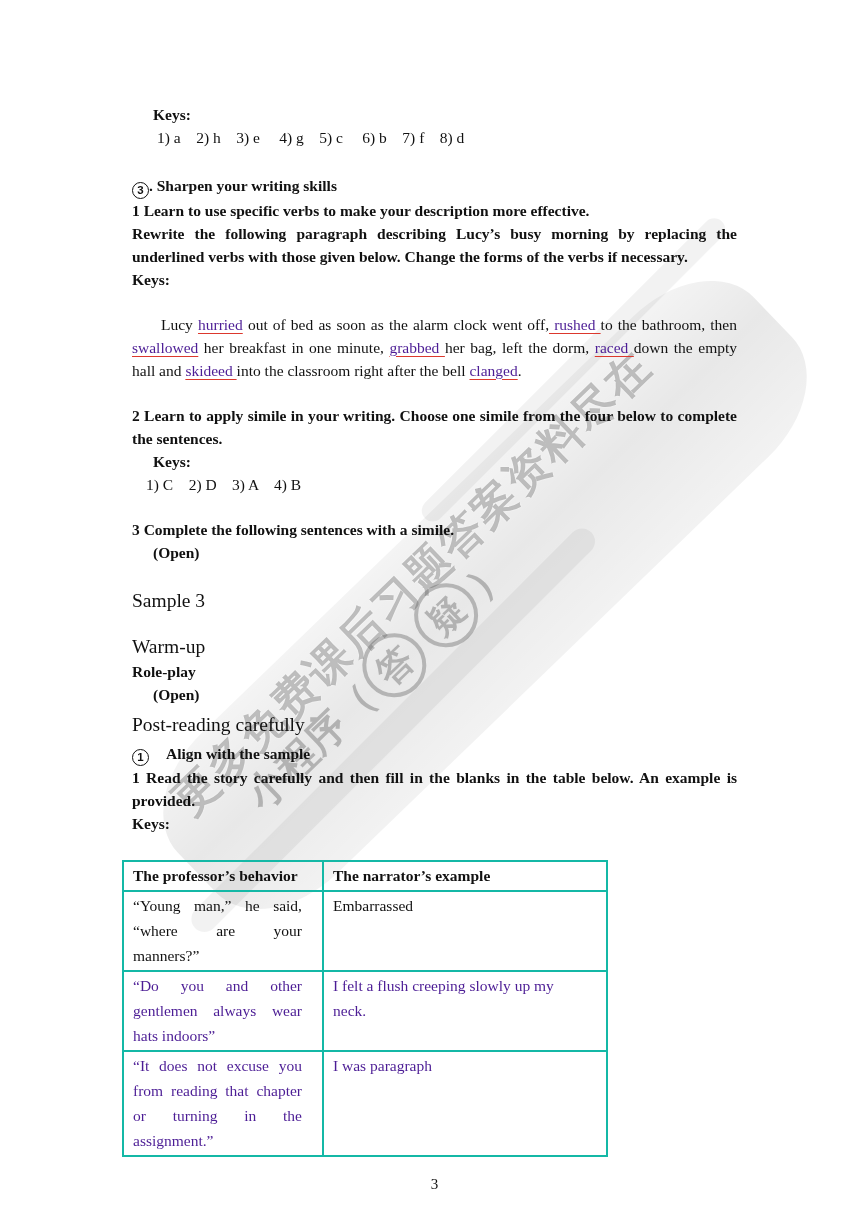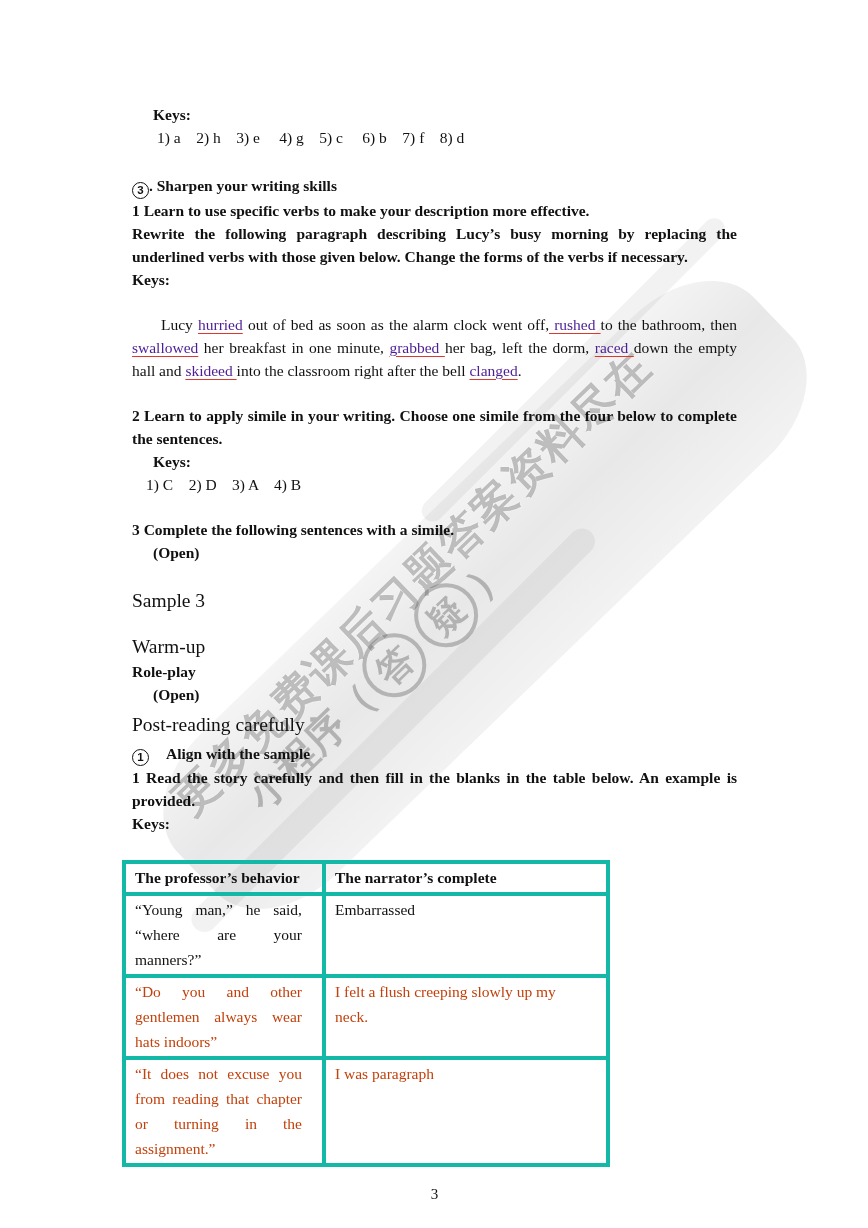--- a/index.html
+++ b/index.html
@@ -77,29 +77,29 @@
   .postread { margin-top:6px; }
   .align-line .circle-num { margin-right:17px; }
 
   
   .resp-table {
     margin:25px 0 0 -10px; border-collapse:collapse; table-layout:fixed; width:484px;
   }
   .resp-table col.c1 { width:200px; }
   .resp-table col.c2 { width:284px; }
   .resp-table th, .resp-table td {
-    border:4px solid #14b8a6; vertical-align:top;
+    border:2px solid #14b8a6; vertical-align:top;
     font-size:15.5px; line-height:25px; padding:1px 20px 2px 9px;
   }
   .resp-table th { text-align:left; font-weight:bold; height:24px; }
   .resp-table td.beh { text-align:justify; }
   tr.body1 td { height:50px; }
   tr.body2 td { height:74px; }
   tr.body3 td { height:75px;font-family:Liberation Serif, serif; }
-  tr.red-row td { color:#c2410c; }
+  tr.red-row td { color:#4c1d95; }
 
   .pagenum { text-align:center; margin-top:16px; font-size:15px; }
 </style>
 </head>
 <body>
 
 <div class="page">
 
   <div class="watermark">
     <div class="wm-band">
@@ -148,21 +148,21 @@
     <p class="b">Keys:</p>
 
     <table class="resp-table">
       <colgroup>
           <col class="c1">
           <col class="c2">
         </colgroup>
       <thead>
         <tr>
           <th>The professor’s behavior</th>
-          <th>The narrator’s complete</th>
+          <th>The narrator’s example</th>
         </tr>
       </thead>
       <tbody>
         <tr class="body1">
           <td class="beh">“Young man,” he said, “where are your manners?”</td>
           <td>Embarrassed</td>
         </tr>
         <tr class="body2 red-row">
           <td class="beh">“Do you and other gentlemen always wear hats indoors”</td>
           <td>I felt a flush creeping slowly up my neck.</td>

